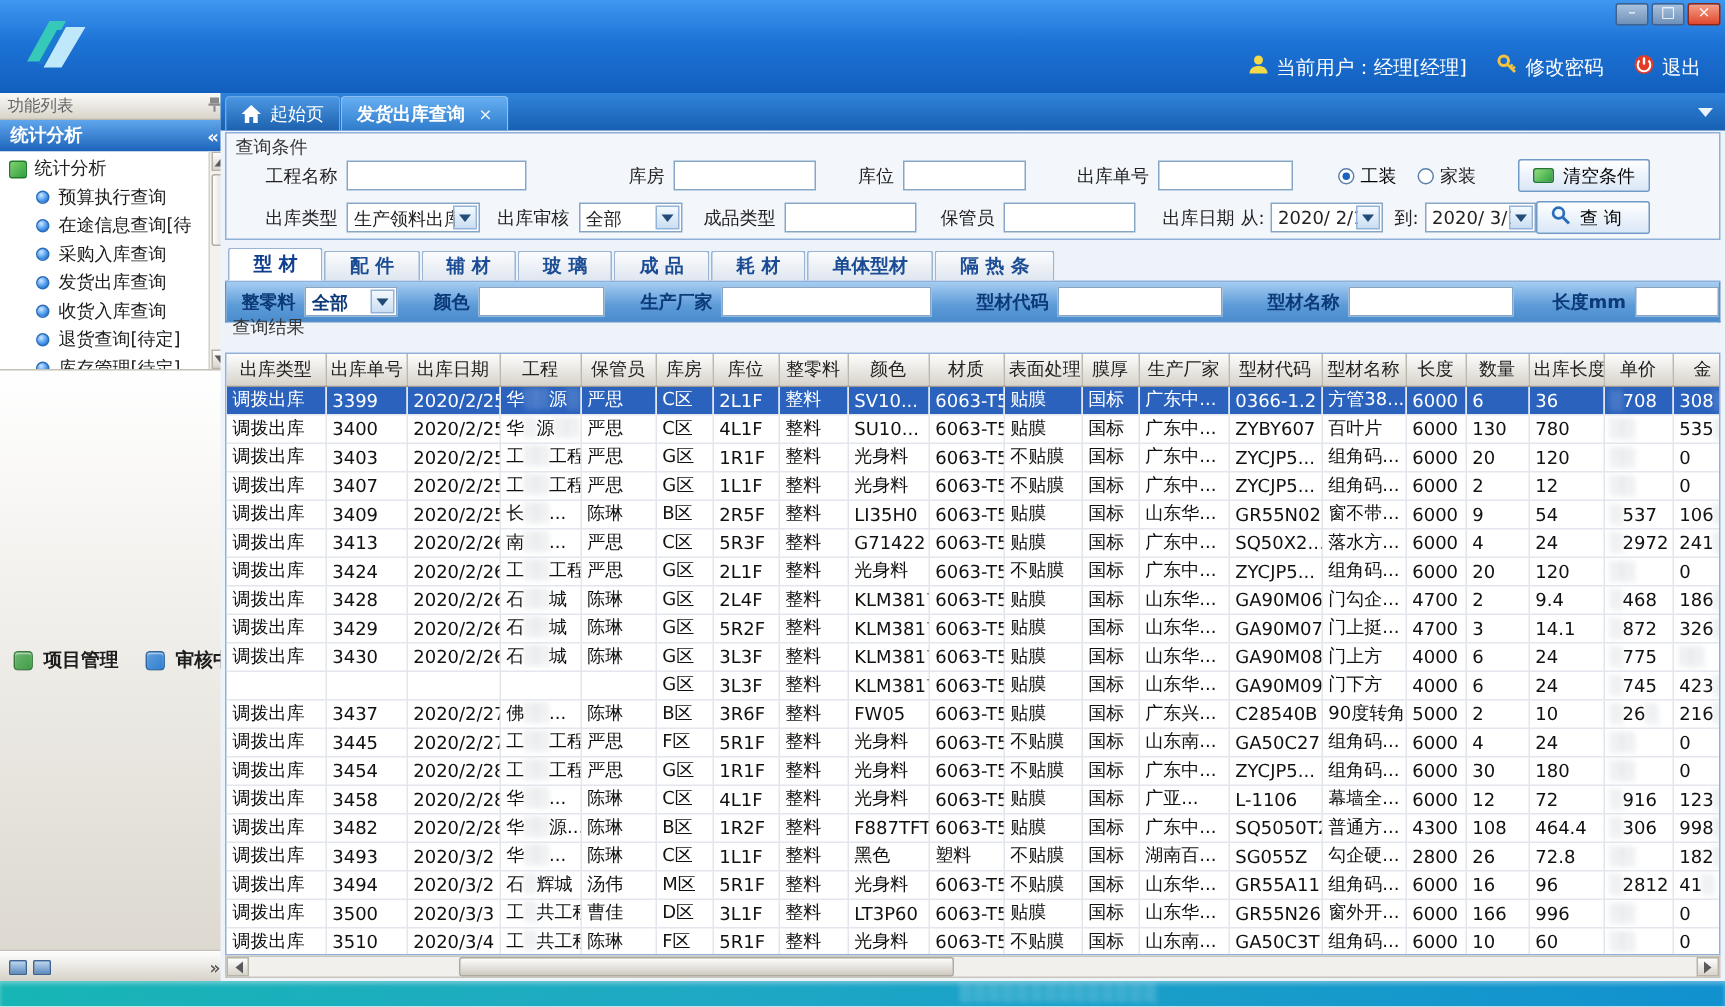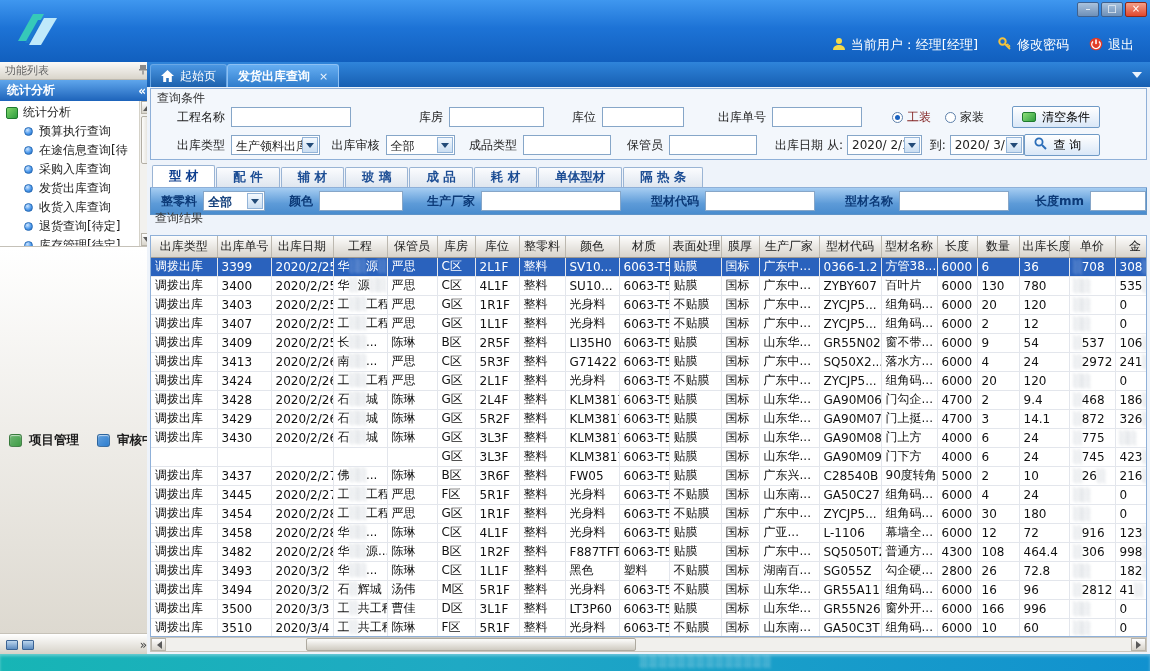--- a/index.html
+++ b/index.html
@@ -333,21 +333,21 @@
     <div class="q-row r1">
       <label style="margin-left:26px">工程名称</label>
       <input class="txt" style="width: 120px; margin-left: 6px;">
       <label style="margin-left:68px">库房</label>
       <input class="txt" style="width: 95px; margin-left: 6px;">
       <label style="margin-left:28px">库位</label>
       <input class="txt" style="width: 82px; margin-left: 6px;">
       <label style="margin-left:34px">出库单号</label>
       <input class="txt" style="width: 90px; margin-left: 6px;">
       <span class="radio checked" style="margin-left:30px"></span>
-      <label style="margin-left:4px;color:#7f1d1d">工装</label>
+      <label style="margin-left:4px;color:#000000">工装</label>
       <span class="radio" style="margin-left:14px"></span>
       <label style="margin-left:4px">家装</label>
       <button class="btn" style="margin-left:auto;margin-right:46px">
         <span class="ico-clear"></span>
         <span>清空条件</span>
       </button>
     </div>
     <div class="q-row r2">
       <label style="margin-left:26px">出库类型</label>
       <div class="combo" style="width:98px;margin-left:6px">

